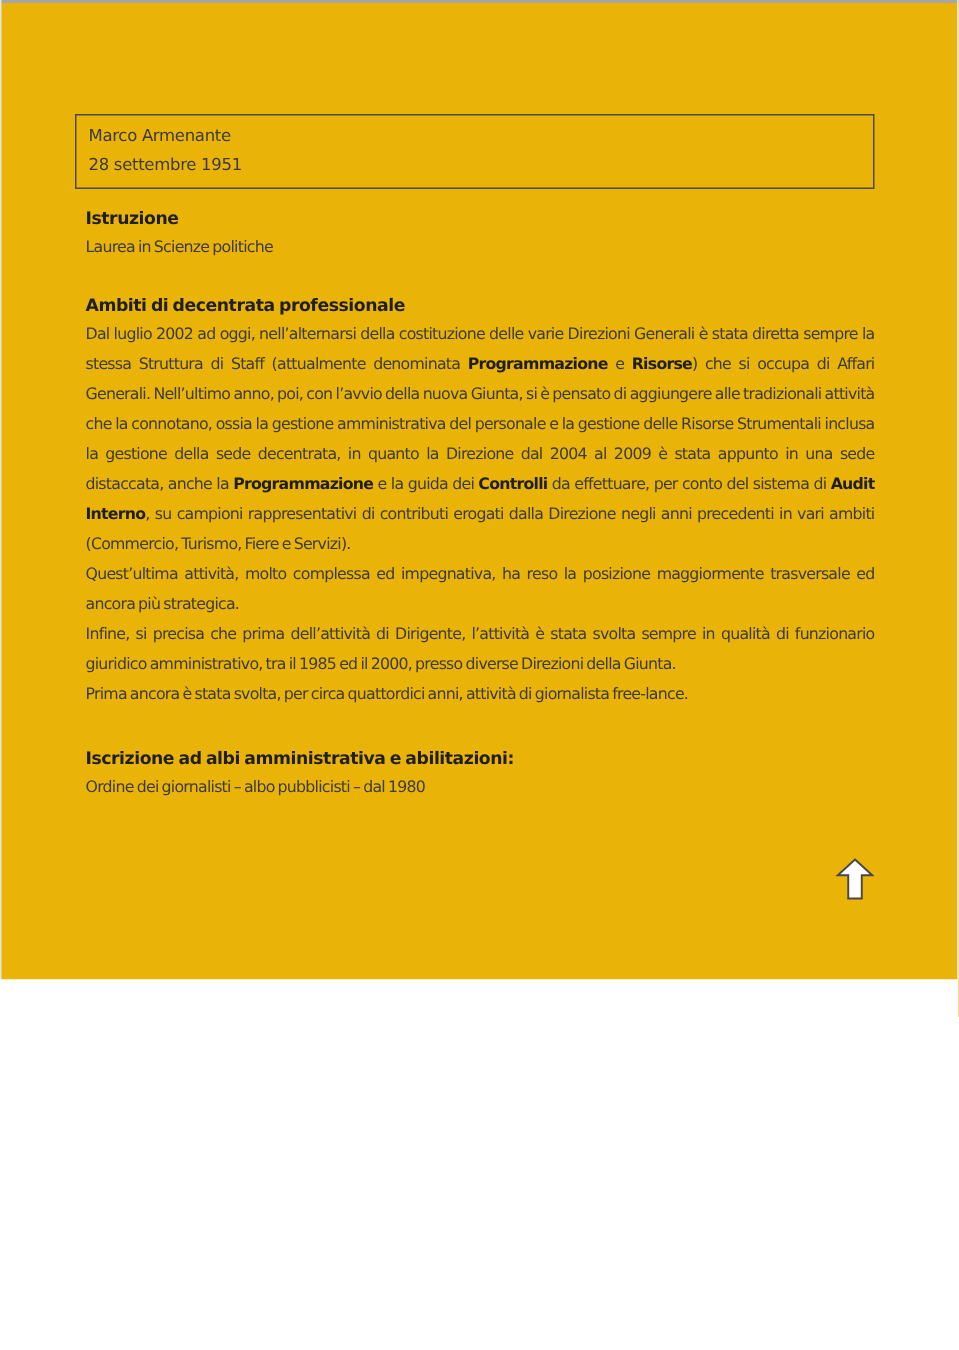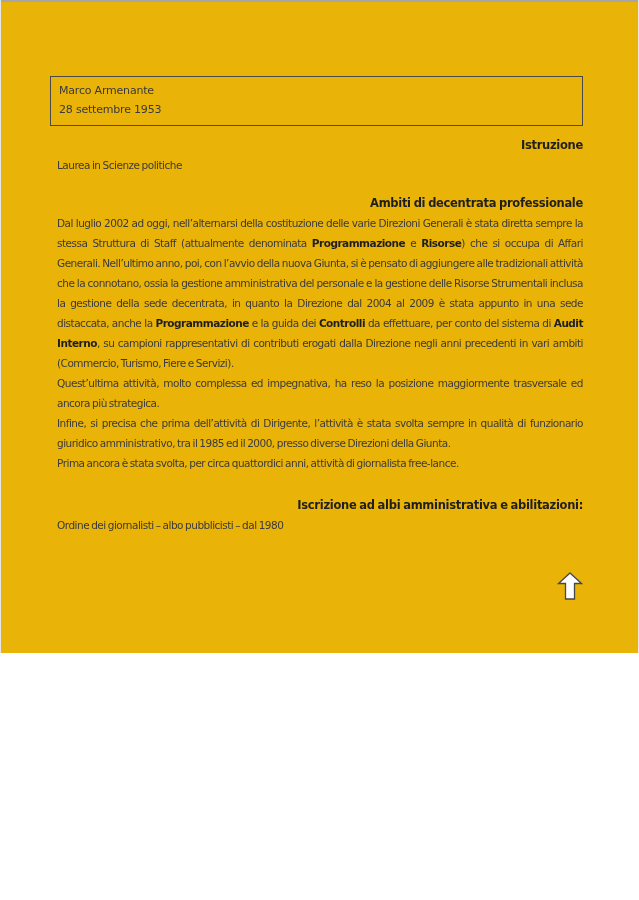--- a/index.html
+++ b/index.html
@@ -31,21 +31,20 @@
   .content {
     position: absolute; left: 57px; top: 135px; width: 526px;
     color: var(--body-text, #3b3b3b);
     font-size: 10.5px; line-height: 20px;
     letter-spacing: -0.5px; word-spacing: -0.8px;
   }
   .sec-heading {
     margin: 0; font-size: 11.5px; font-weight: bold;
     color: var(--heading-text, #1f1f1f);
     letter-spacing: -0.3px;
-    text-align: right;
   }
   .sec-esperienza { margin-top: 18px; }
   .sec-albi { margin-top: 22px; }
   .para { margin: 0; text-align: justify; }
   .para .b, .b { font-weight: bold; color: var(--heading-text, #1f1f1f); }
   .plain-line { margin: 0; }
 
   .back-to-top {
     position: absolute; top: 572px; right: 56px;
     width: 26px; height: 28px;
@@ -78,21 +77,21 @@
 <body>
 
 <div class="page">
 
   <div class="top-border"></div>
   <div class="side-border left"></div>
   <div class="side-border right"></div>
 
   <div class="name-box">
     <div>Marco Armenante</div>
-    <div>28 settembre 1953</div>
+    <div>28 settembre 1951</div>
   </div>
 
   <div class="content">
 
     <div class="sec-istruzione">
       <h3 class="sec-heading">Istruzione</h3>
       <p class="plain-line">Laurea in Scienze politiche</p>
     </div>
 
     <div class="sec-esperienza">

